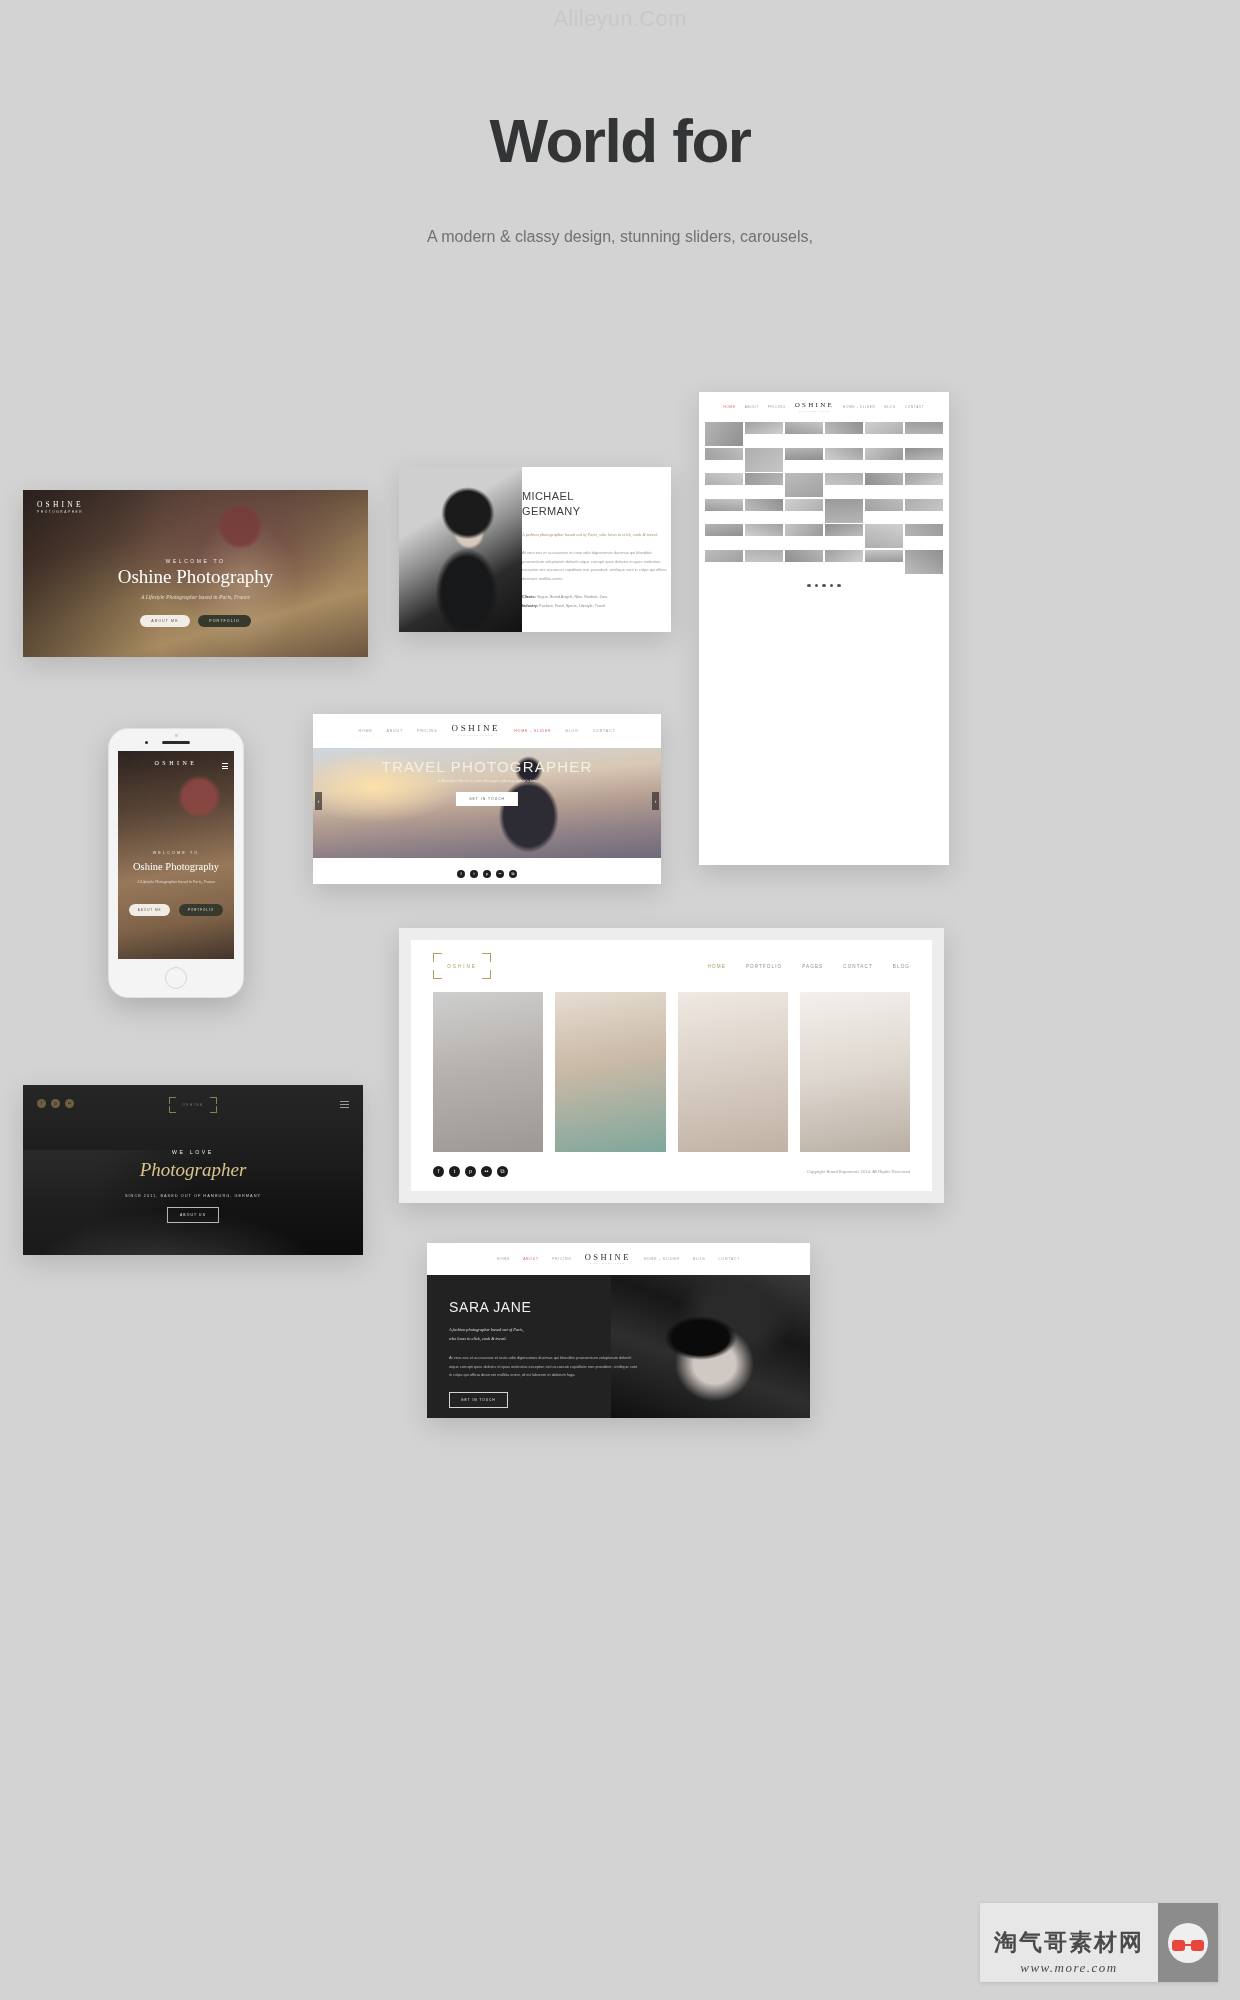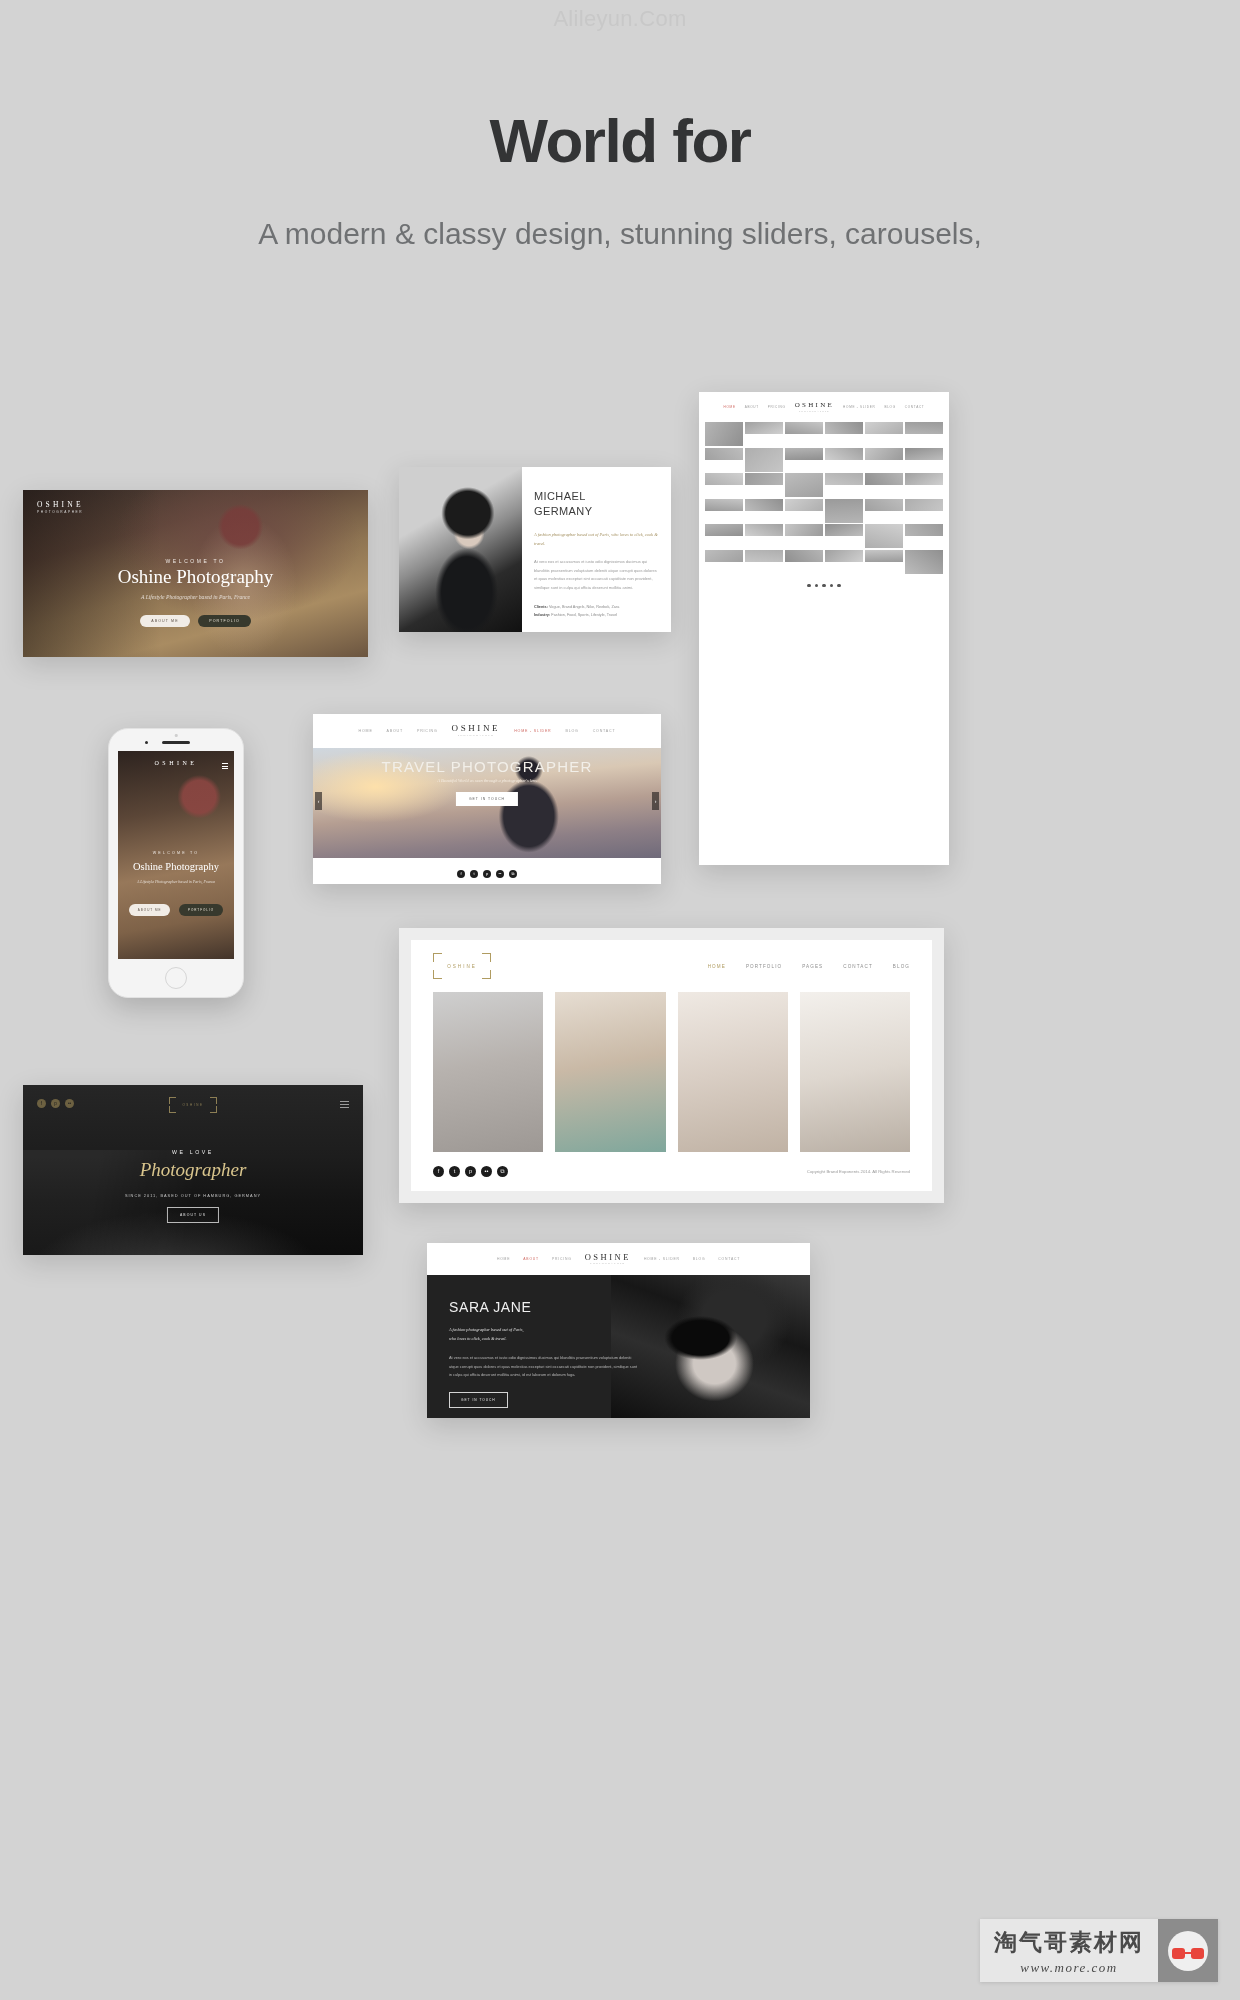--- a/index.html
+++ b/index.html
@@ -15,21 +15,21 @@
     text-align: center; font-size: 22px; color: #c8c8c8;
     letter-spacing: .3px; font-family: "Liberation Sans", sans-serif;
   }
   .hero { position: absolute; top: 108px; left: 0; width: 100%; text-align: center; }
   .hero h1 {
     font-size: 62px; line-height: 1.08; color: #333435;
     font-weight: bold; letter-spacing: -1.5px;
   }
   .hero h1 .l2 { display: block; }
   .hero p {
-    margin-top: 36px; font-size: 30px; line-height: 1.55;
+    margin-top: 50px; font-size: 16px; line-height: 1.55;
     color: #6f7173; font-weight: normal;
   }
   .hero p span { display: block; }
 
   
   .mock { position: absolute; background: #fff; overflow: hidden;
           box-shadow: 0 8px 26px rgba(0,0,0,.14); }
 
   
   #m-hero { left: 23px; top: 490px; width: 345px; height: 167px; }
@@ -71,21 +71,21 @@
     background: linear-gradient(150deg,#cfcfcf 0 30%,#8d8d8d 48%,#2b2b2b 70%,#111 100%);
   }
   #m-about .photo::after{
     content:""; position:absolute; inset:0;
     background:
       radial-gradient(ellipse 30% 22% at 56% 28%, #1b1b1b 60%, rgba(27,27,27,0) 72%),
       radial-gradient(ellipse 18% 14% at 57% 40%, #d8c9bd 55%, rgba(216,201,189,0) 70%),
       radial-gradient(ellipse 34% 36% at 55% 76%, #17181a 60%, rgba(23,24,26,0) 75%);
   }
   #m-about .txt { position:absolute; left:123px; top:0; right:0; bottom:0;
-                  background:#fff; padding:22px 12px; }
+                  background:#fff; padding:22px 0; }
   #m-about .name { font-size:11px; color:#3b3b3b; line-height:1.35;
                    letter-spacing:.4px; font-weight:normal; }
   #m-about .lead { margin-top:11px; font-size:4.4px; line-height:2.1; color:#a38f5f;
                    font-style:italic; font-family:"Liberation Serif",serif; }
   #m-about .body { margin-top:10px; font-size:4px; line-height:2.15; color:#9a9a9a; }
   #m-about .meta { margin-top:10px; font-size:3.8px; line-height:2.2; color:#8c8c8c; }
   #m-about .meta b { color:#4a4a4a; }
 
   
   #m-grid { left: 699px; top: 392px; width: 250px; height: 473px;
@@ -267,21 +267,21 @@
   #m-sara .sname { color:#f0f0f0; font-size:14px; letter-spacing:.6px; }
   #m-sara .stag { margin-top:11px; color:#e2e2e2; font-size:4.3px; line-height:2;
             font-style:italic; font-family:"Liberation Serif",serif; }
   #m-sara .sbody { margin-top:11px; color:#b8b8b8; font-size:3.9px; line-height:2.2; }
   #m-sara .sbtn { display:inline-block; margin-top:12px; border:1px solid #d4d4d4;
             color:#ececec; font-size:3.2px; letter-spacing:1px; padding:5px 11px; }
 
   
   #wm { position:absolute; right:22px; bottom:18px; display:flex; align-items:stretch;
         box-shadow:0 1px 4px rgba(0,0,0,.12); }
-  #wm .l { background:#e7e7e7; padding:8px 14px 6px; text-align:center; }
+  #wm .l { background:#e7e7e7; padding:24px 14px 6px; text-align:center; }
   #wm .cn { font-size:23px; font-weight:bold; color:#4a4a4a; letter-spacing:2px;
         font-family:"Liberation Sans", sans-serif; }
   #wm .url { font-size:13px; color:#4a4a4a; letter-spacing:1.5px; margin-top:2px;
         font-family:"Liberation Serif", serif; font-style:italic; }
   #wm .r { background:#8c8c8c; width:60px; display:flex; align-items:center;
         justify-content:center; }
   #wm .face { width:40px; height:40px; border-radius:50%; background:#efefef;
         position:relative; }
   #wm .face .g { position:absolute; left:4px; top:17px; width:32px; height:11px; }
   #wm .face .g i { position:absolute; top:0; width:13px; height:11px; border-radius:3px;

